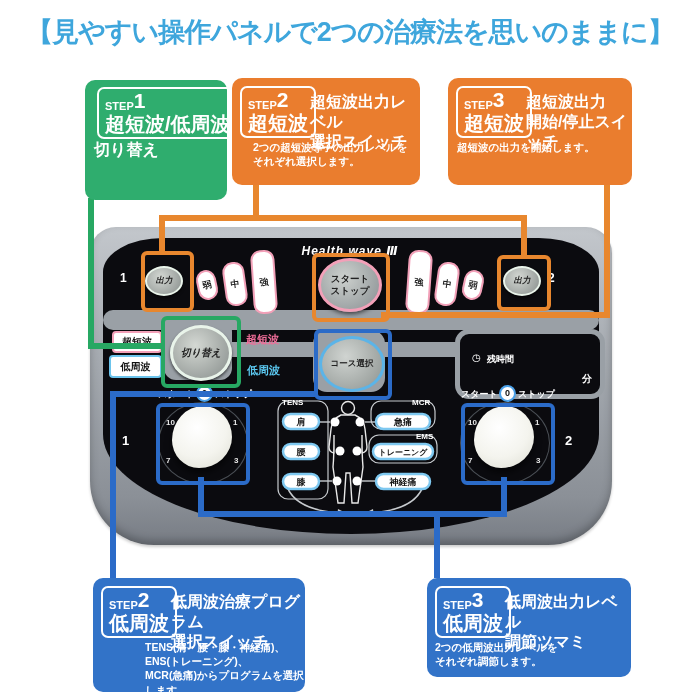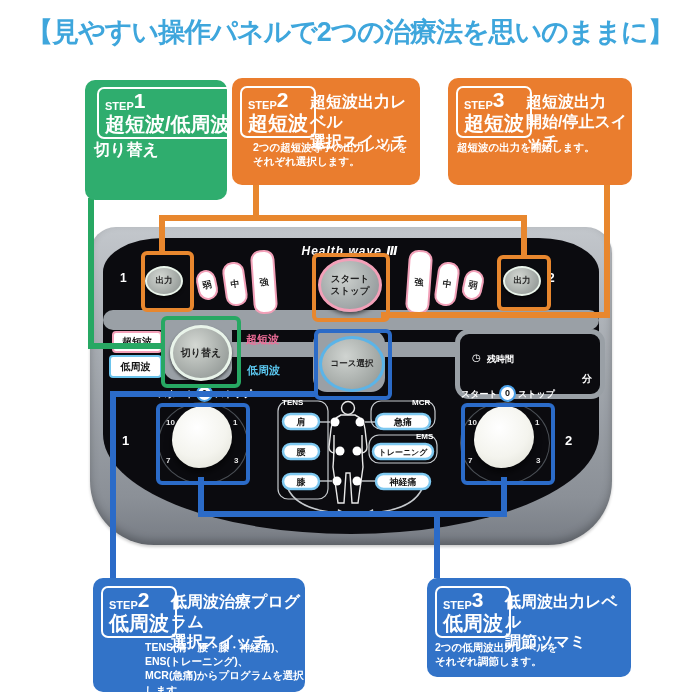--- a/index.html
+++ b/index.html
@@ -37,21 +37,21 @@
      border-radius:26px 26px 64px 64px;box-shadow:inset 0 -4px 8px rgba(0,0,0,.25),0 2px 3px rgba(0,0,0,.2);}
   .panel-black{left:103px;top:238px;width:496px;height:296px;z-index:2;background:#0b0b0f;
      border-radius:60px 60px 248px 248px / 34px 34px 100px 100px;}
   .gray-strip{left:103px;top:310px;width:496px;height:20px;background:#9aa0a6;border-radius:10px;z-index:3;}
   .gray-pad{background:#9aa0a6;z-index:3;}
   .brand{left:0;right:0;top:244px;text-align:center;color:#fff;font-size:12px;font-weight:bold;
      font-style:italic;z-index:4;letter-spacing:1px;}
   .wlbl{color:#fff;font-weight:bold;z-index:4;}
   .btn-oval{border-radius:50%;z-index:4;text-align:center;
      background:radial-gradient(circle at 40% 35%,#d4d8d3,#9aa09d 75%);
-     border:2px solid #e9f4ea;color:#222;box-shadow:0 2px 3px rgba(0,0,0,.6);}
+     border:2px solid #e9f4ea;color:#222;box-shadow:0 2px 3px rgba(0,0,0,.6);font-style:italic;}
   .lamp{background:#fff;border:2px solid #f2a0b8;border-radius:10px;z-index:4;color:#222;
      display:flex;align-items:center;justify-content:center;font-size:9px;font-weight:bold;}
   .startstop{border-radius:50%;z-index:4;border:3px solid #f2a0b8;color:#222;
      background:radial-gradient(circle at 40% 35%,#cdd1ce,#969c9e 80%);
      display:flex;align-items:center;justify-content:center;text-align:center;
      font-size:9.5px;font-weight:bold;white-space:pre-line;line-height:1.3;box-shadow:0 2px 4px rgba(0,0,0,.6);}
   .tab{background:#fff;border-radius:4px;z-index:4;color:#111;font-size:10px;font-weight:bold;
      display:flex;align-items:center;justify-content:center;}
   .rowlbl{z-index:4;font-size:11px;font-weight:bold;}
   .course{border-radius:50%;z-index:4;border:3px solid #5bb4e8;color:#222;

